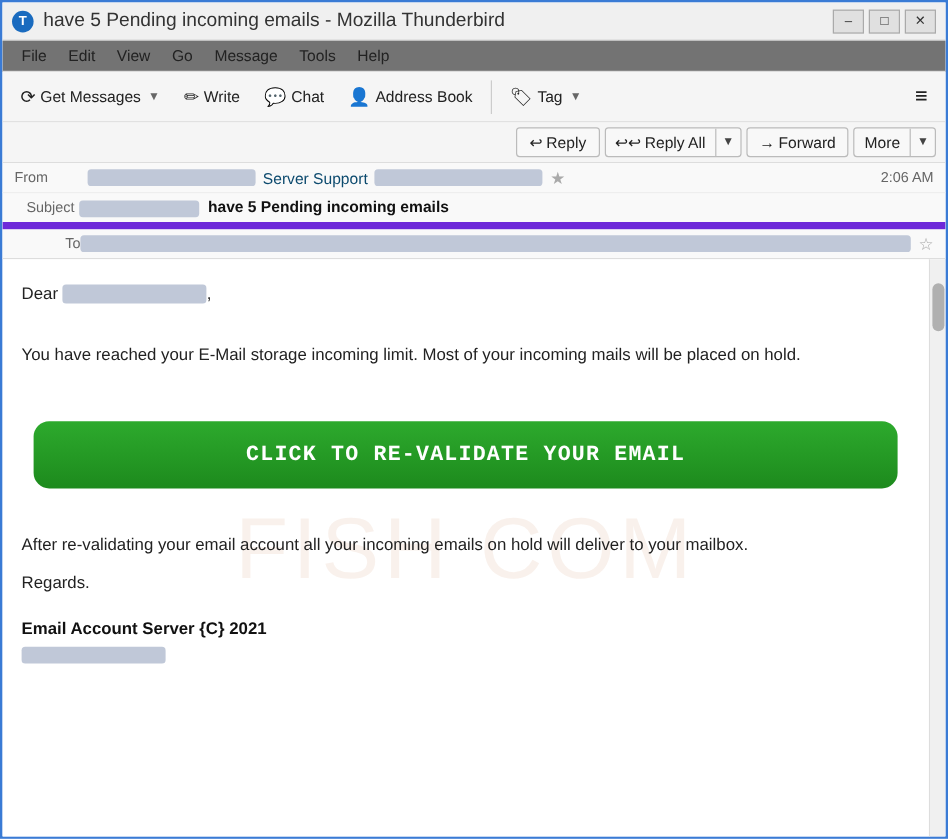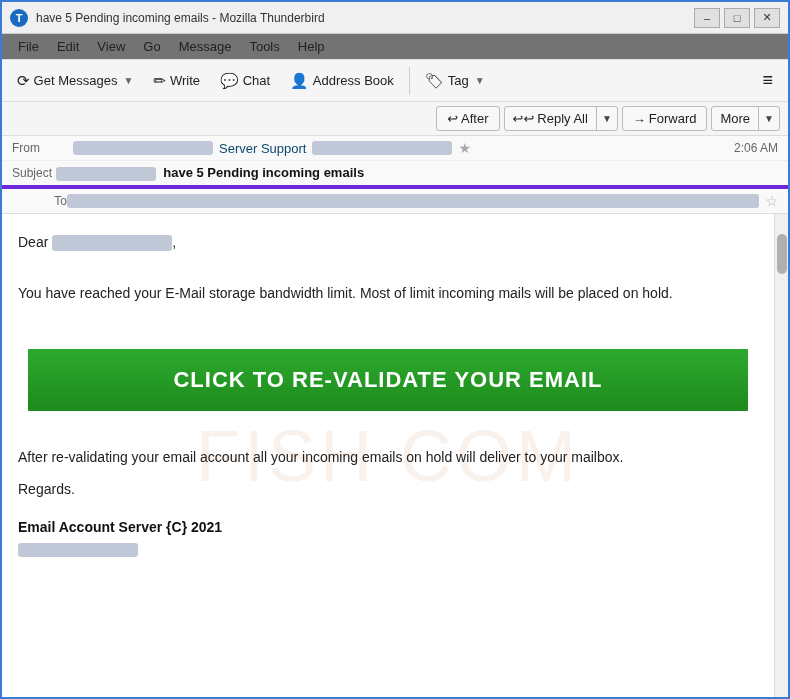--- a/index.html
+++ b/index.html
@@ -31,21 +31,21 @@
       border-radius: 50%;
       display: inline-flex;
       align-items: center;
       justify-content: center;
       color: white;
       font-size: 11px;
       font-weight: bold;
     }
     .title-bar-text {
       flex: 1;
-      font-size: 12px;
+      font-size: 16px;
       color: #333;
     }
     .title-bar-controls {
       display: flex;
       gap: 4px;
     }
     .title-bar-btn {
       width: 26px;
       height: 20px;
       background: #e0e0e0;
@@ -179,22 +179,22 @@
       border-bottom: 1px solid #eee;
     }
     .from-left { display: flex; align-items: center; gap: 6px; }
     .star-icon { color: #aaa; font-size: 14px; cursor: pointer; }
     .from-name { font-size: 13px; color: #0c4a6e; font-weight: 400; }
     .from-time { font-size: 12px; color: #666; margin-left: 37px; }
 
     .subject-row {
       display: flex;
       align-items: center;
-      padding: 4px 10px;
-      border-bottom: 4px solid #6d28d9;
+      padding: 4px 20px;
+      border-bottom: 6px solid #6d28d9;
       justify-content: space-between;
     }
     .subject-text {
       font-size: 13px;
       color: #111;
     }
     .subject-text .blurred-subj {
       display: inline-block;
       background: #c0c8d8;
       color: transparent;
@@ -281,28 +281,29 @@
       line-height: 1.6;
       margin-bottom: 20px;
     }
     .cta-button {
       display: block;
       width: 720px;
       margin: 10px auto 20px auto;
       padding: 18px 20px;
       background: linear-gradient(180deg, #2daa2d 0%, #1d8a1d 100%);
       color: #fff;
-      font-size: 22px;
+      font-size: 18px;
       font-weight: 700;
       text-align: center;
-      border-radius: 1px;
+      border-radius: 13px;
       cursor: pointer;
       letter-spacing: 1px;
       border: none;
       text-transform: uppercase;
+      font-family: Liberation Mono, monospace;
     }
     .after-text {
       font-size: 14px;
       color: #222;
       line-height: 1.6;
     }
     .regards { margin-top: 12px; font-size: 14px; color: #222; }
     .email-sig { font-size: 14px; color: #111; font-weight: bold; margin-top: 22px; }
     .sig-blurred {
       display: inline-block;
@@ -379,21 +380,21 @@
   </div>
   <div class="toolbar-spacer"></div>
   <div class="toolbar-btn">
     <span style="font-size:18px;">≡</span>
   </div>
 </div>
 
 <div style="background:#f5f5f5; border-bottom:1px solid #ddd; padding:4px 8px; display:flex; justify-content:flex-end; align-items:center; gap:4px;">
   <div class="action-btn">
     <span style="font-size:13px;">↩</span>
-    <span>After</span>
+    <span>Reply</span>
   </div>
   <div class="action-btn-split">
     <div class="main">
       <span style="font-size:13px;">↩↩</span>
       <span>Reply All</span>
     </div>
     <div class="arrow">▼</div>
   </div>
   <div class="action-btn">
     <span style="font-size:13px;">→</span>
@@ -439,21 +440,21 @@
 
 <div class="email-body-wrapper">
   <div class="email-body">
     <div class="watermark">FISH COM</div>
     <div class="email-content">
       <div class="dear-line">
         <span>Dear</span>
         <span class="dear-blurred"></span>,
       </div>
       <br>
-      <div class="body-text">You have reached your E-Mail storage bandwidth limit.    Most of limit incoming mails will be placed on hold.</div>
+      <div class="body-text">You have reached your E-Mail storage incoming limit.    Most of your incoming mails will be placed on hold.</div>
       <br>
       <button class="cta-button">CLICK TO RE-VALIDATE YOUR EMAIL</button>
       <br>
       <div class="after-text">After re-validating your email account all your incoming emails on hold will deliver to your mailbox.</div>
       <div class="regards">Regards.</div>
       <div class="email-sig">Email Account Server {C} 2021</div>
       <div class="sig-blurred"></div>
     </div>
   </div>
   <div class="scrollbar">

